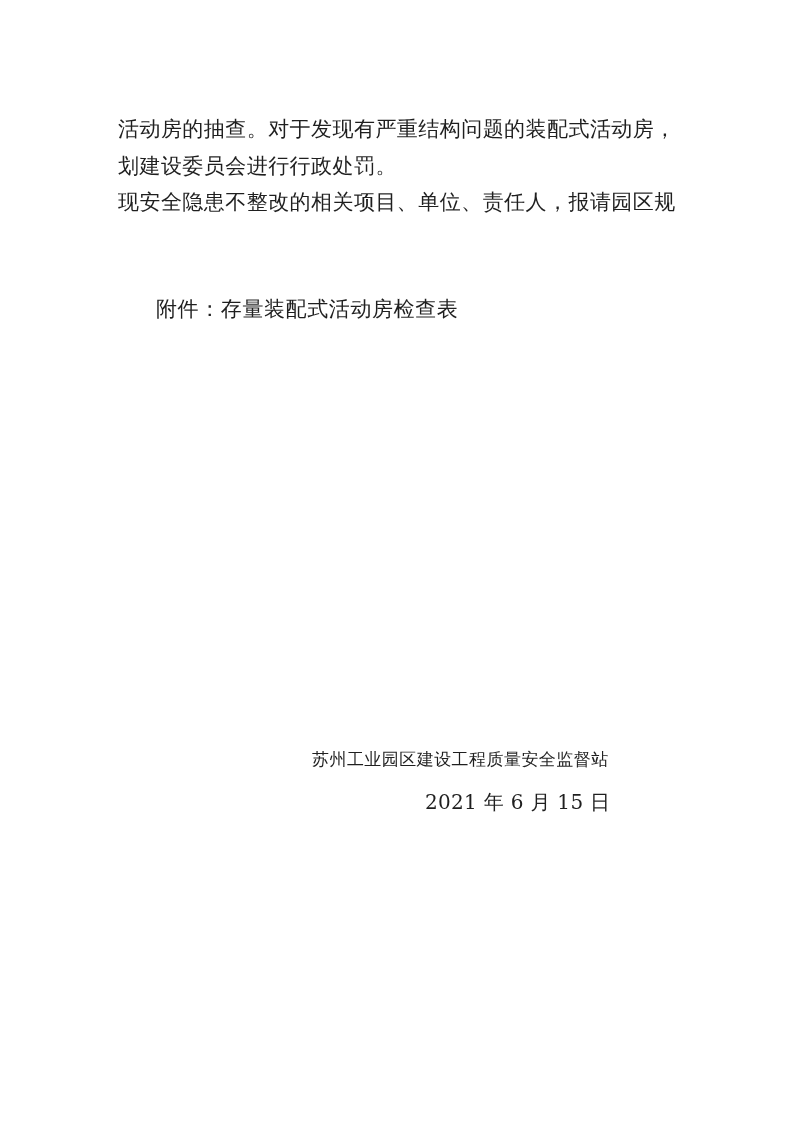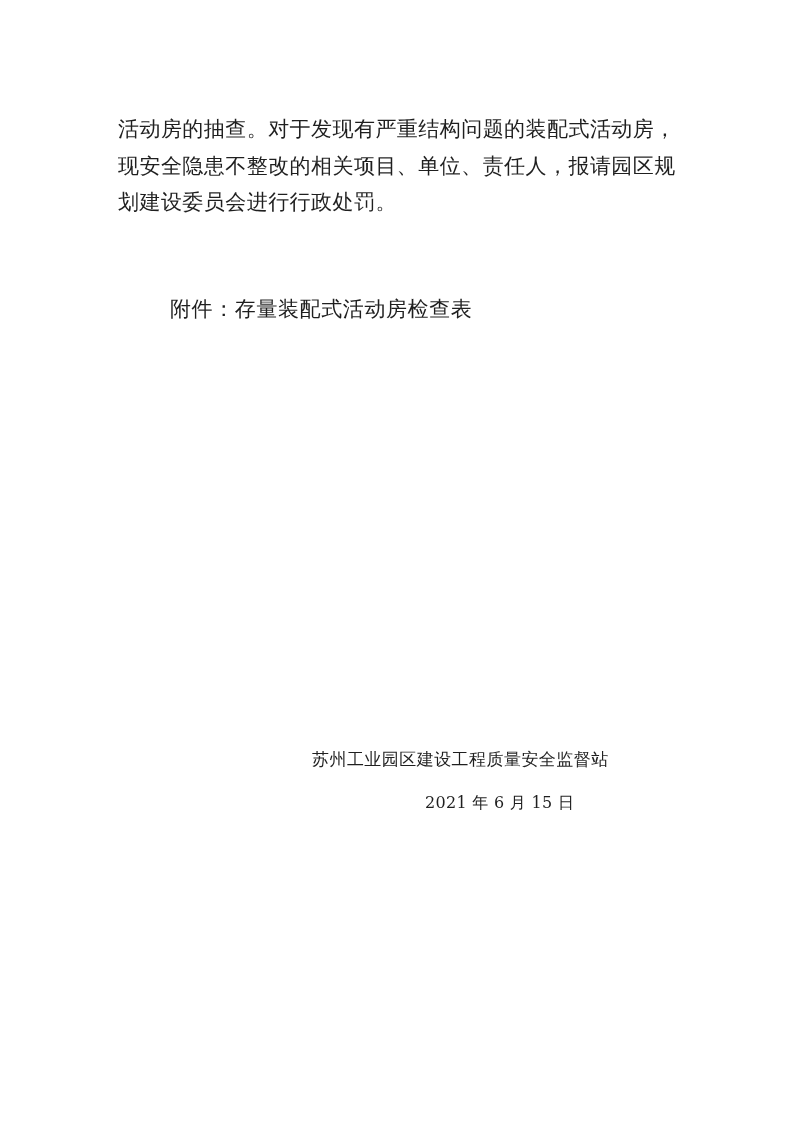--- a/index.html
+++ b/index.html
@@ -25,21 +25,21 @@
   }
   .para .line {
     height: 36.7px;
     line-height: 36.7px;
     font-size: 21px;
     letter-spacing: 0.45px;
     white-space: nowrap;
   }
   .attachment {
     position: absolute;
-    left: 126px;
+    left: 112px;
     top: 283px;
     padding-left: 44px;
     height: 37px;
     line-height: 37px;
     font-size: 21px;
     letter-spacing: 0.6px;
     white-space: nowrap;
   }
   .org {
     position: absolute;
@@ -50,31 +50,31 @@
     font-size: 17px;
     letter-spacing: 0.45px;
     white-space: nowrap;
   }
   .date {
     position: absolute;
     left: 425px;
     top: 776px;
     height: 37px;
     line-height: 37px;
-    font-size: 16px;
+    font-size: 20px;
     letter-spacing: 0.3px;
     white-space: nowrap;
     text-align: center;
   }
 </style>
 </head>
 <body>
 
 <div class="page">
   <div class="para">
     <div class="line">活动房的抽查。对于发现有严重结构问题的装配式活动房，</div>
+    <div class="line">划建设委员会进行行政处罚。</div>
     <div class="line">现安全隐患不整改的相关项目、单位、责任人，报请园区规</div>
-    <div class="line">划建设委员会进行行政处罚。</div>
   </div>
   <div class="attachment">附件：存量装配式活动房检查表</div>
   <div class="org">苏州工业园区建设工程质量安全监督站</div>
   <div class="date">2021 年 6 月 15 日</div>
 </div>
 
 </body></html>

